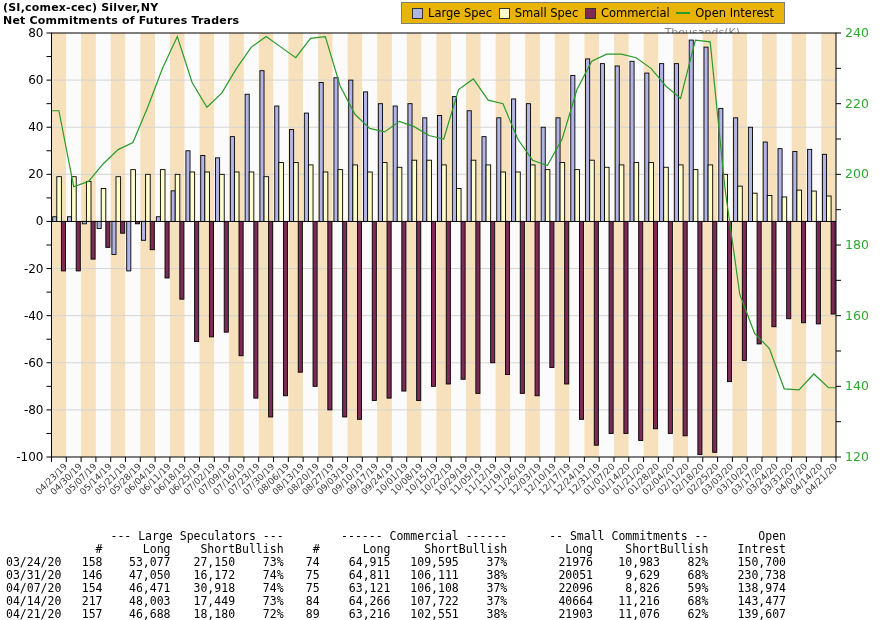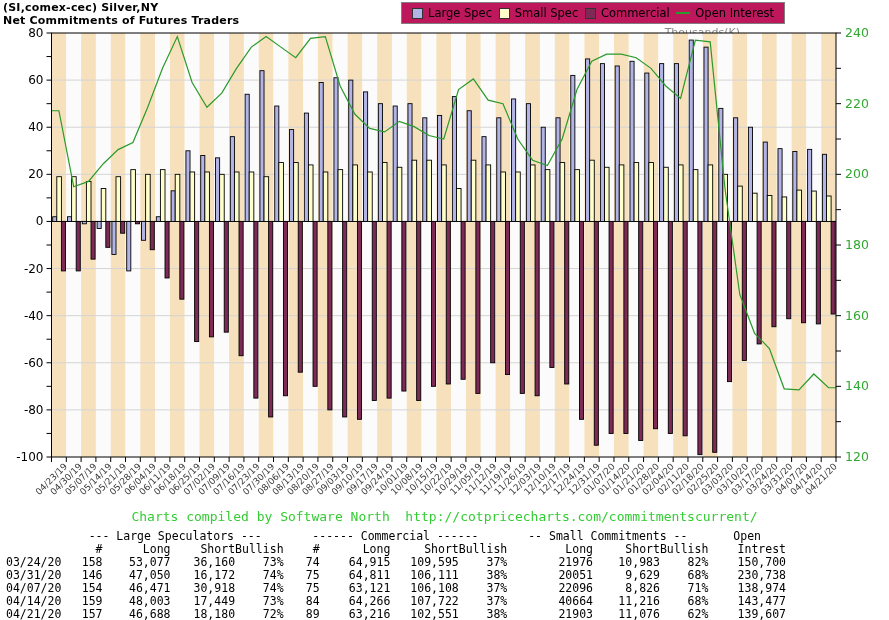--- a/index.html
+++ b/index.html
@@ -1,35 +1,35 @@
 <!DOCTYPE html>
 <html><head>
 <meta charset="utf-8">
 <style>
   html,body{margin:0;padding:0;background:#fff;}
   body{width:889px;height:620px;overflow:hidden;font-family:"DejaVu Sans",sans-serif;}
   .page{position:relative;width:786px;height:620px;background:#fff;}
   .titles{position:absolute;left:3px;top:1px;}
   .title-line{font-size:11px;font-weight:bold;color:#000;line-height:13px;letter-spacing:.2px;}
-  .legend{position:absolute;top:2px;right:1px;width:384px;height:22px;background:#be185d;
+  .legend{position:absolute;top:2px;right:1px;width:384px;height:22px;background:#eab308;
           border:1px solid #7f7f7f;display:flex;align-items:center;justify-content:space-between;
           padding:0 10px;box-sizing:border-box;text-align:right;}
   .legend-item{display:flex;align-items:center;gap:5px;font-size:11.5px;color:#000;white-space:nowrap;}
   .swatch{width:9px;height:9px;border:1px solid #333;display:inline-block;}
   .line-swatch{width:14px;height:2px;display:inline-block;}
   .thousands{position:absolute;top:26px;right:46px;font-size:11px;color:#8a8a8a;}
   #chart-svg{position:absolute;left:0;top:0;}
   .footer{position:absolute;top:509px;left:0;width:889px;text-align:center;
           font-family:"DejaVu Sans Mono",monospace;font-size:13px;color:#33cc33;white-space:pre;}
   .footer a{color:#33cc33;text-decoration:none;}
   #cot-table{position:absolute;left:6px;top:530px;border-collapse:collapse;table-layout:fixed;
              font-family:"DejaVu Sans Mono",monospace;font-size:11.5px;color:#000;}
   #cot-table td{padding:0;line-height:13px;text-align:right;white-space:pre;overflow:visible;}
   #cot-table td.datecol{text-align:left;}
-  #cot-table td.ghdr{text-align:center;}
+  #cot-table td.ghdr{text-align:right;}
 </style>
 </head>
 <body>
 
 <div class="page">
 
   <div class="titles">
     <div class="title-line">(SI,comex-cec) Silver,NY</div>
     <div class="title-line">Net Commitments of Futures Traders</div>
   </div>
@@ -429,21 +429,20 @@
       <text x="733.8867924528302" y="467" text-anchor="end" font-size="9px" fill="#3a3a3a" font-family="&quot;DejaVu Sans&quot;,sans-serif" transform="rotate(-45 733.8867924528302 467)">03/03/20</text>
       <text x="748.688679245283" y="467" text-anchor="end" font-size="9px" fill="#3a3a3a" font-family="&quot;DejaVu Sans&quot;,sans-serif" transform="rotate(-45 748.688679245283 467)">03/10/20</text>
       <text x="763.4905660377358" y="467" text-anchor="end" font-size="9px" fill="#3a3a3a" font-family="&quot;DejaVu Sans&quot;,sans-serif" transform="rotate(-45 763.4905660377358 467)">03/17/20</text>
       <text x="778.2924528301887" y="467" text-anchor="end" font-size="9px" fill="#3a3a3a" font-family="&quot;DejaVu Sans&quot;,sans-serif" transform="rotate(-45 778.2924528301887 467)">03/24/20</text>
       <text x="793.0943396226415" y="467" text-anchor="end" font-size="9px" fill="#3a3a3a" font-family="&quot;DejaVu Sans&quot;,sans-serif" transform="rotate(-45 793.0943396226415 467)">03/31/20</text>
       <text x="807.8962264150944" y="467" text-anchor="end" font-size="9px" fill="#3a3a3a" font-family="&quot;DejaVu Sans&quot;,sans-serif" transform="rotate(-45 807.8962264150944 467)">04/07/20</text>
       <text x="822.6981132075472" y="467" text-anchor="end" font-size="9px" fill="#3a3a3a" font-family="&quot;DejaVu Sans&quot;,sans-serif" transform="rotate(-45 822.6981132075472 467)">04/14/20</text>
       <text x="837.5" y="467" text-anchor="end" font-size="9px" fill="#3a3a3a" font-family="&quot;DejaVu Sans&quot;,sans-serif" transform="rotate(-45 837.5 467)">04/21/20</text>
     </svg>
 
-  <div class="footer"><span>Charts compiled by Software North</span>  <a href="#">http://cotpricecharts.com/commitmentscurrent/</a></div>
 
   <table id="cot-table">
     <colgroup>
       <col style="width:62px">
         <col style="width:38px">
         <col style="width:72px">
         <col style="width:68px">
       <col style="width:42px">
         <col style="width:40px">
         <col style="width:76px">
@@ -474,21 +473,21 @@
           <td>Bullish</td>
           <td>Long</td>
           <td>Short</td>
           <td>Bullish</td>
           <td>Intrest</td>
         </tr>
         <tr>
           <td class="datecol">03/24/20</td>
           <td>158</td>
           <td>53,077</td>
-          <td>36,160</td>
+          <td>27,150</td>
           <td>73%</td>
           <td>74</td>
           <td>64,915</td>
           <td>109,595</td>
           <td>37%</td>
           <td>21976</td>
           <td>10,983</td>
           <td>82%</td>
           <td>150,700</td>
         </tr>
@@ -512,26 +511,26 @@
           <td>154</td>
           <td>46,471</td>
           <td>30,918</td>
           <td>74%</td>
           <td>75</td>
           <td>63,121</td>
           <td>106,108</td>
           <td>37%</td>
           <td>22096</td>
           <td>8,826</td>
-          <td>71%</td>
+          <td>59%</td>
           <td>138,974</td>
         </tr>
         <tr>
           <td class="datecol">04/14/20</td>
-          <td>159</td>
+          <td>217</td>
           <td>48,003</td>
           <td>17,449</td>
           <td>73%</td>
           <td>84</td>
           <td>64,266</td>
           <td>107,722</td>
           <td>37%</td>
           <td>40664</td>
           <td>11,216</td>
           <td>68%</td>

